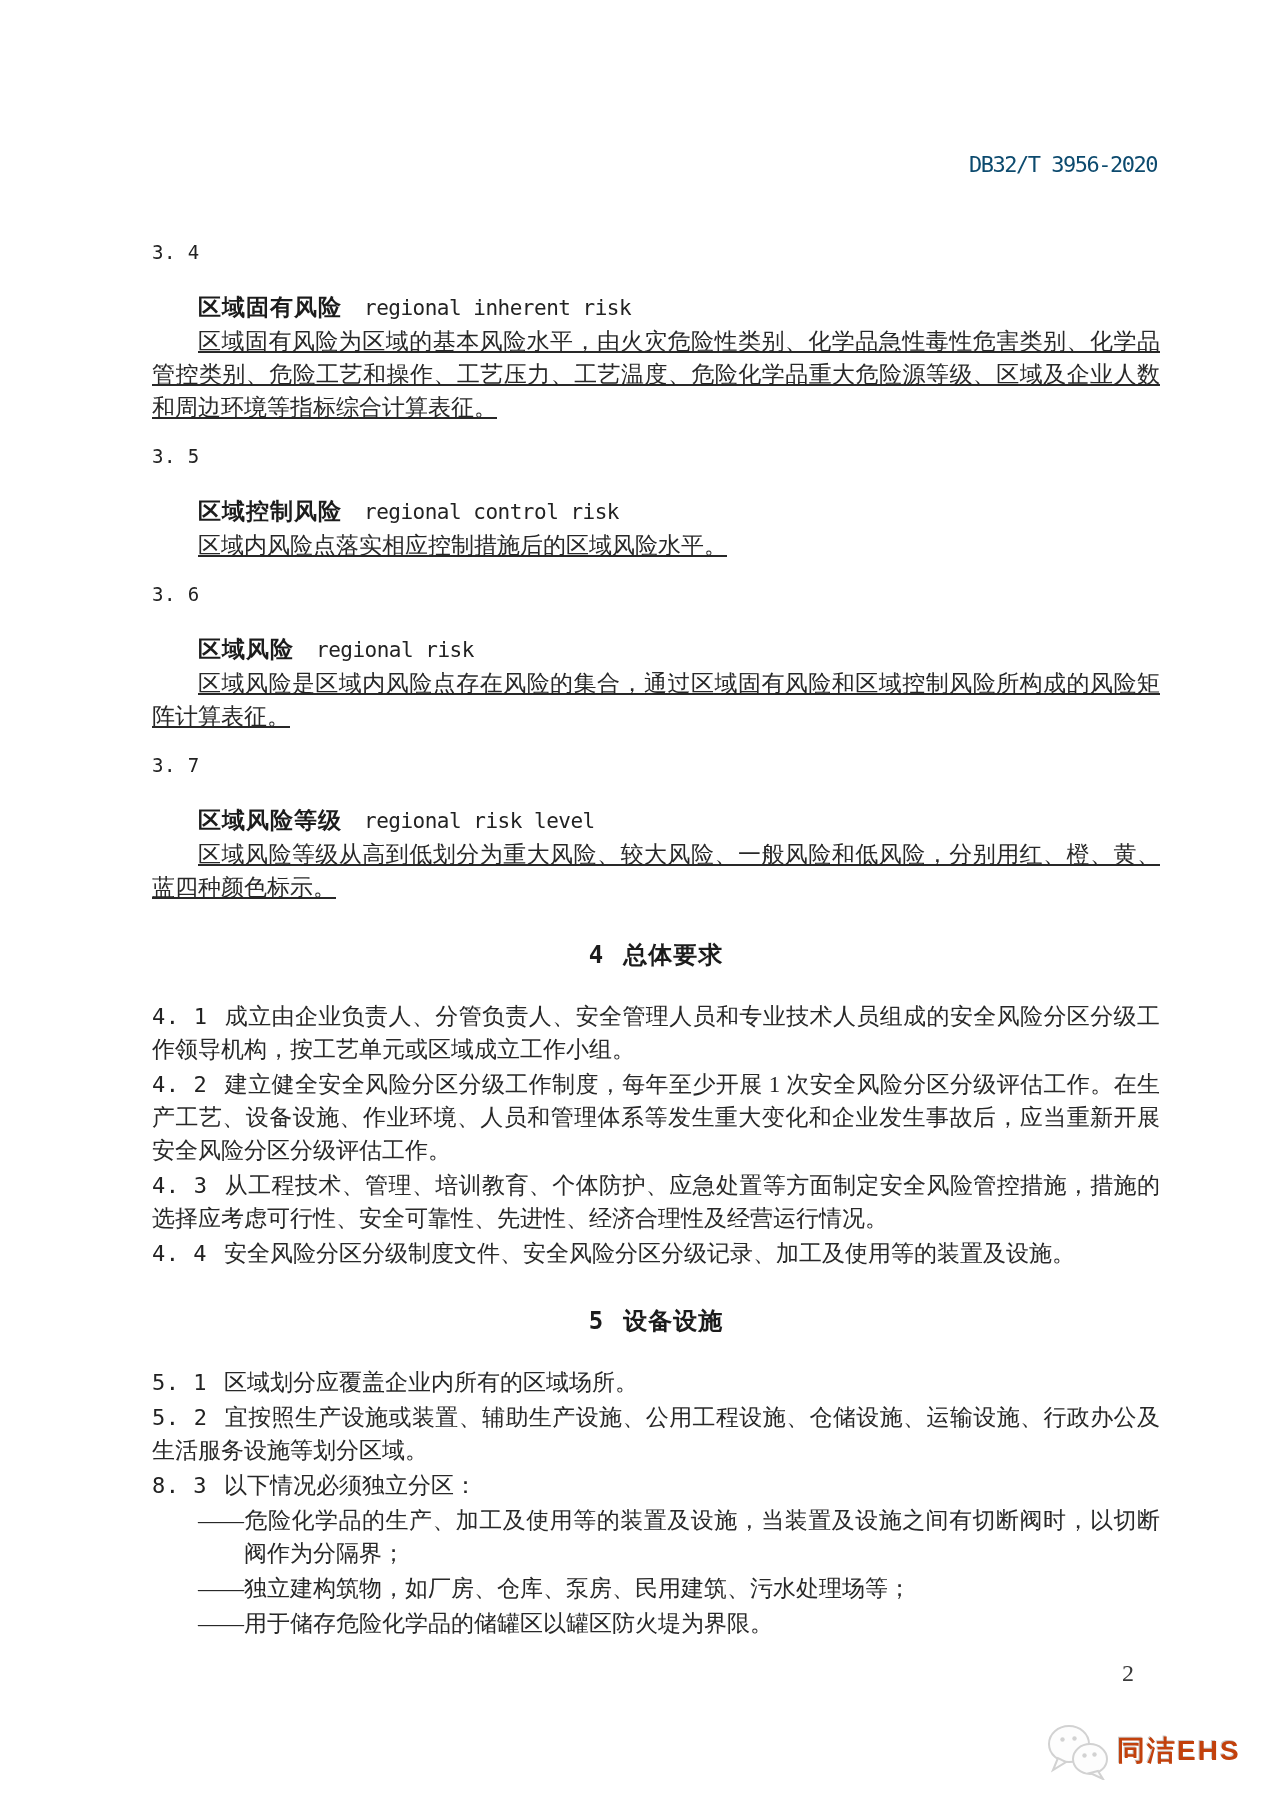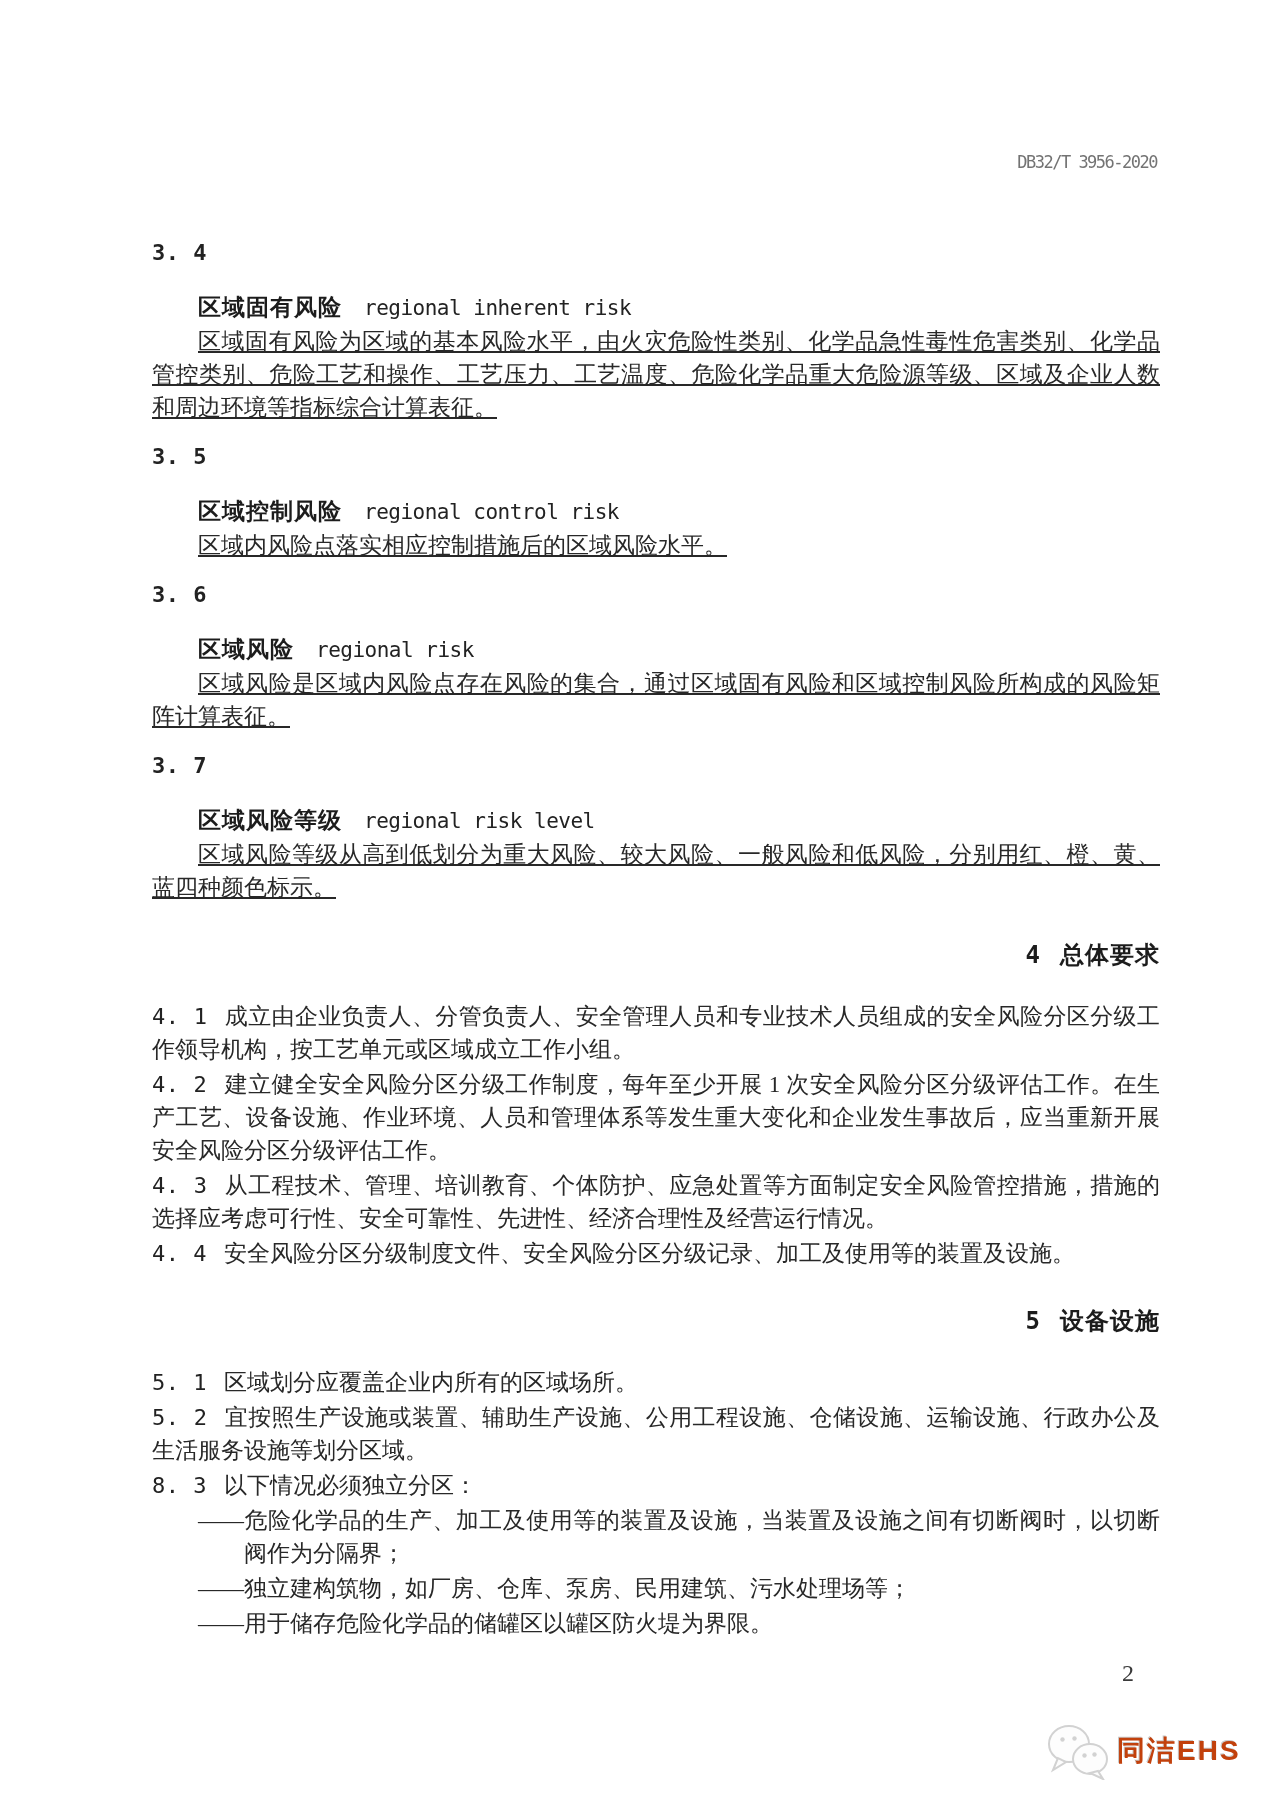--- a/index.html
+++ b/index.html
@@ -14,35 +14,34 @@
   .page {
     position:absolute; inset:0;
     background:#ffffff;
   }
   
   .doc-header {
     position:absolute; top:152px; right:123px;
   }
   .doc-code {
     font-family:"DejaVu Sans Mono", monospace;
-    font-size:17px; letter-spacing:-1.5px;
-    color:#737373; white-space:nowrap;
+    font-size:22px; letter-spacing:-1.5px;
+    color:#0c4a6e; white-space:nowrap;
   }
   
   .content {
     position:absolute; top:212px; left:152px; width:1008px;
     font-size:23px; line-height:33px;
     text-align:justify;
   }
   .term-num {
     margin:16px 0 22px;
     font-family:"DejaVu Sans Mono", monospace;
-    font-size:22px; letter-spacing:0.5px;
+    font-size:19px; letter-spacing:0.5px;
     color:#222222;
-    font-weight:bold;
   }
   .term-block:first-child .term-num { margin-top:24px; }
   .term-head {
     margin:0; padding-left:46px;
     text-align:left; white-space:nowrap;
   }
   .term-zh {
     font-family:"Liberation Sans", sans-serif;
     font-weight:700; font-size:23px; color:#1c1c1c;
     letter-spacing:1px;
@@ -52,21 +51,21 @@
     font-size:21px; letter-spacing:-0.5px;
     color:#222222; margin-left:22px;
   }
   .term-body {
     margin:0; text-indent:46px;text-decoration:underline;
   }
   .chapter {
     margin:34px 0 28px;
     font-family:"Liberation Sans", sans-serif;
     font-weight:700; font-size:24px; color:#1c1c1c;
-    letter-spacing:1px; text-align:right;
+    letter-spacing:1px; text-align:center;
   }
   .chapter .chapter-num {
     font-family:"DejaVu Sans Mono", monospace;
     font-weight:700; letter-spacing:0;
     margin-right:20px;
   }
   .clause { margin:0 0 2px; }
   .clause-num {
     font-family:"DejaVu Sans Mono", monospace;
     font-size:22px; letter-spacing:0.5px; color:#222222;

